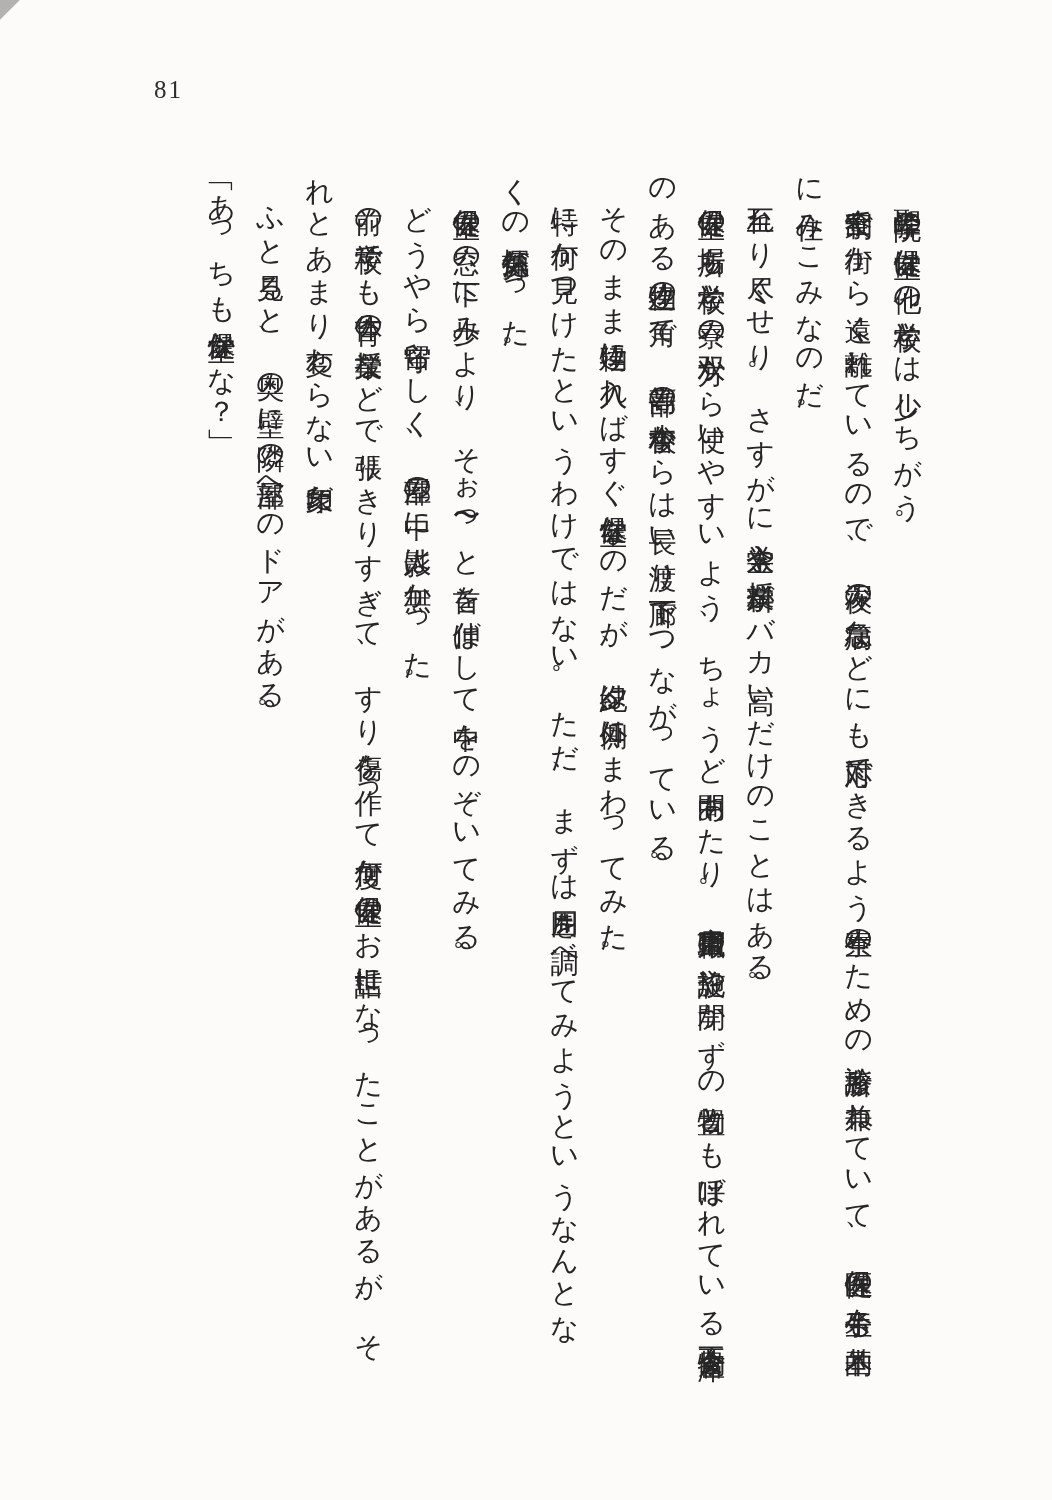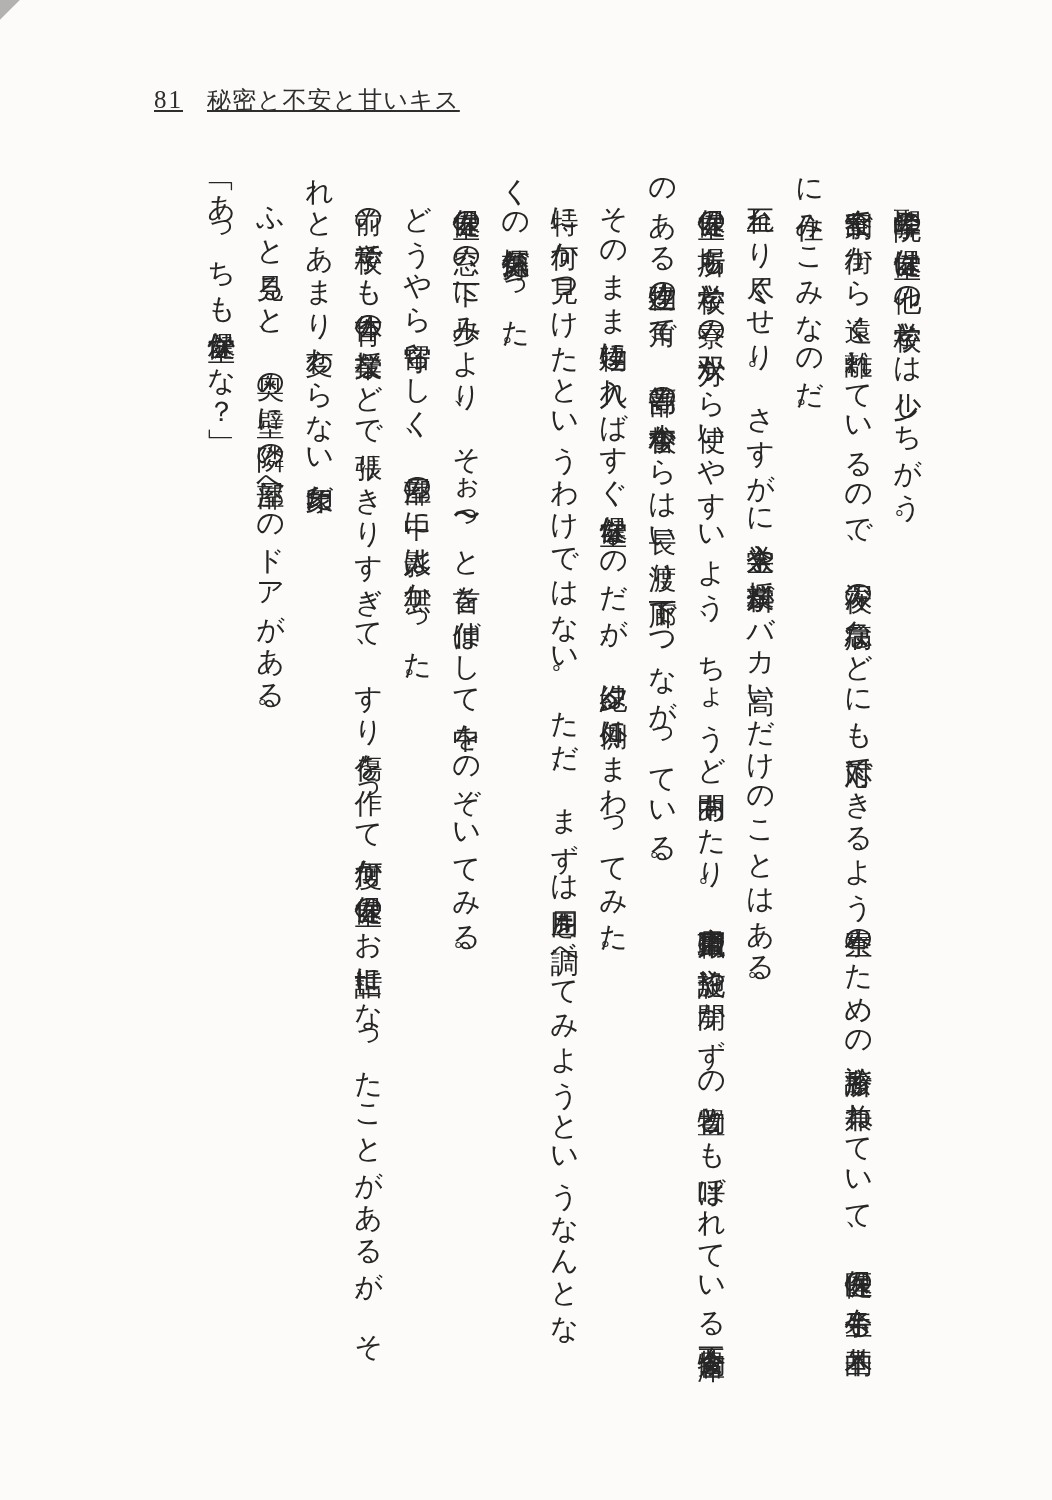--- a/index.html
+++ b/index.html
@@ -26,30 +26,29 @@
     top: -14px;
     left: -14px;
     width: 28px;
     height: 28px;
     background: #777;
     transform: rotate(45deg);
     opacity: 0.55;
   }
   .running-head {
     position: absolute;
-    top: 84px;
+    top: 76px;
     left: 154px;
     display: flex;
     align-items: baseline;
     gap: 24px;
     font-size: 24px;
     letter-spacing: 1px;
     color: #2e2e2e;
     white-space: nowrap;
-    text-decoration: underline;
   }
   .running-head .pagenum {
     font-size: 25px;
     letter-spacing: 2px;
   }
   .text-block {
     position: absolute;
     top: 159px;
     right: 120px;
     height: 1190px;
@@ -75,21 +74,20 @@
 </style>
 </head>
 <body>
 
 <div class="page">
 
   <div class="scan-edge"></div>
 
   <div class="running-head">
     <span class="pagenum">81</span>
-    <span class="chapter">秘密と不安と甘いキス</span>
   </div>
 
   <div class="text-block">
     <p class="indent">聖峰学院の保健室は他の学校とは少しちがう。</p>
     <p class="indent">全寮制で街から遠く離れているので、深夜の急病などにも対応できるよう寮生のための診療所も兼ねていて、保健医の奈生子も基本的に住みこみなのだ。</p>
     <p class="indent">至れり尽くせり。さすがに入学金や授業料がバカ高いだけのことはある。</p>
     <p class="indent">保健室の場所も学校と寮の双方から使いやすいよう、ちょうど中間あたり。宿直職員用の施設や開かずの物置とも呼ばれている不要物倉庫のある建物の一角で、高等部の本校舎からは長い渡り廊下でつながっている。</p>
     <p class="indent">そのまま建物に入ればすぐ保健室なのだが、夕紀は外側にまわってみた。</p>
     <p class="indent">特に何か見つけたというわけではない。ただ、まずは周囲を調べてみようというなんとなくの探偵気分だった。</p>
     <p class="indent">保健室の窓の下に歩みより、そぉ〜っと首を伸ばして中をのぞいてみる。</p>

